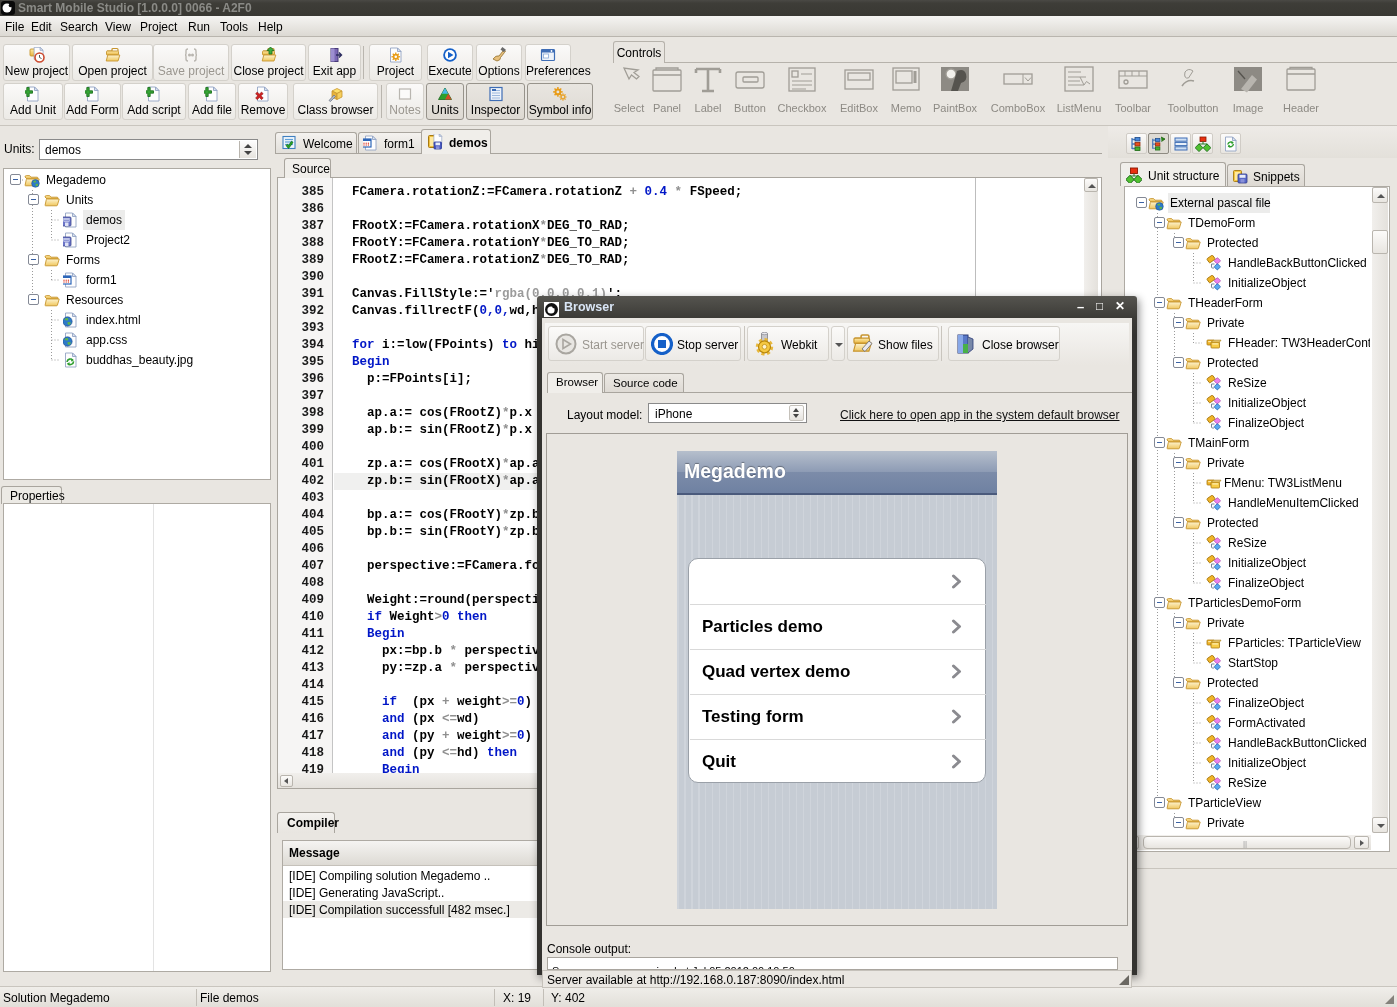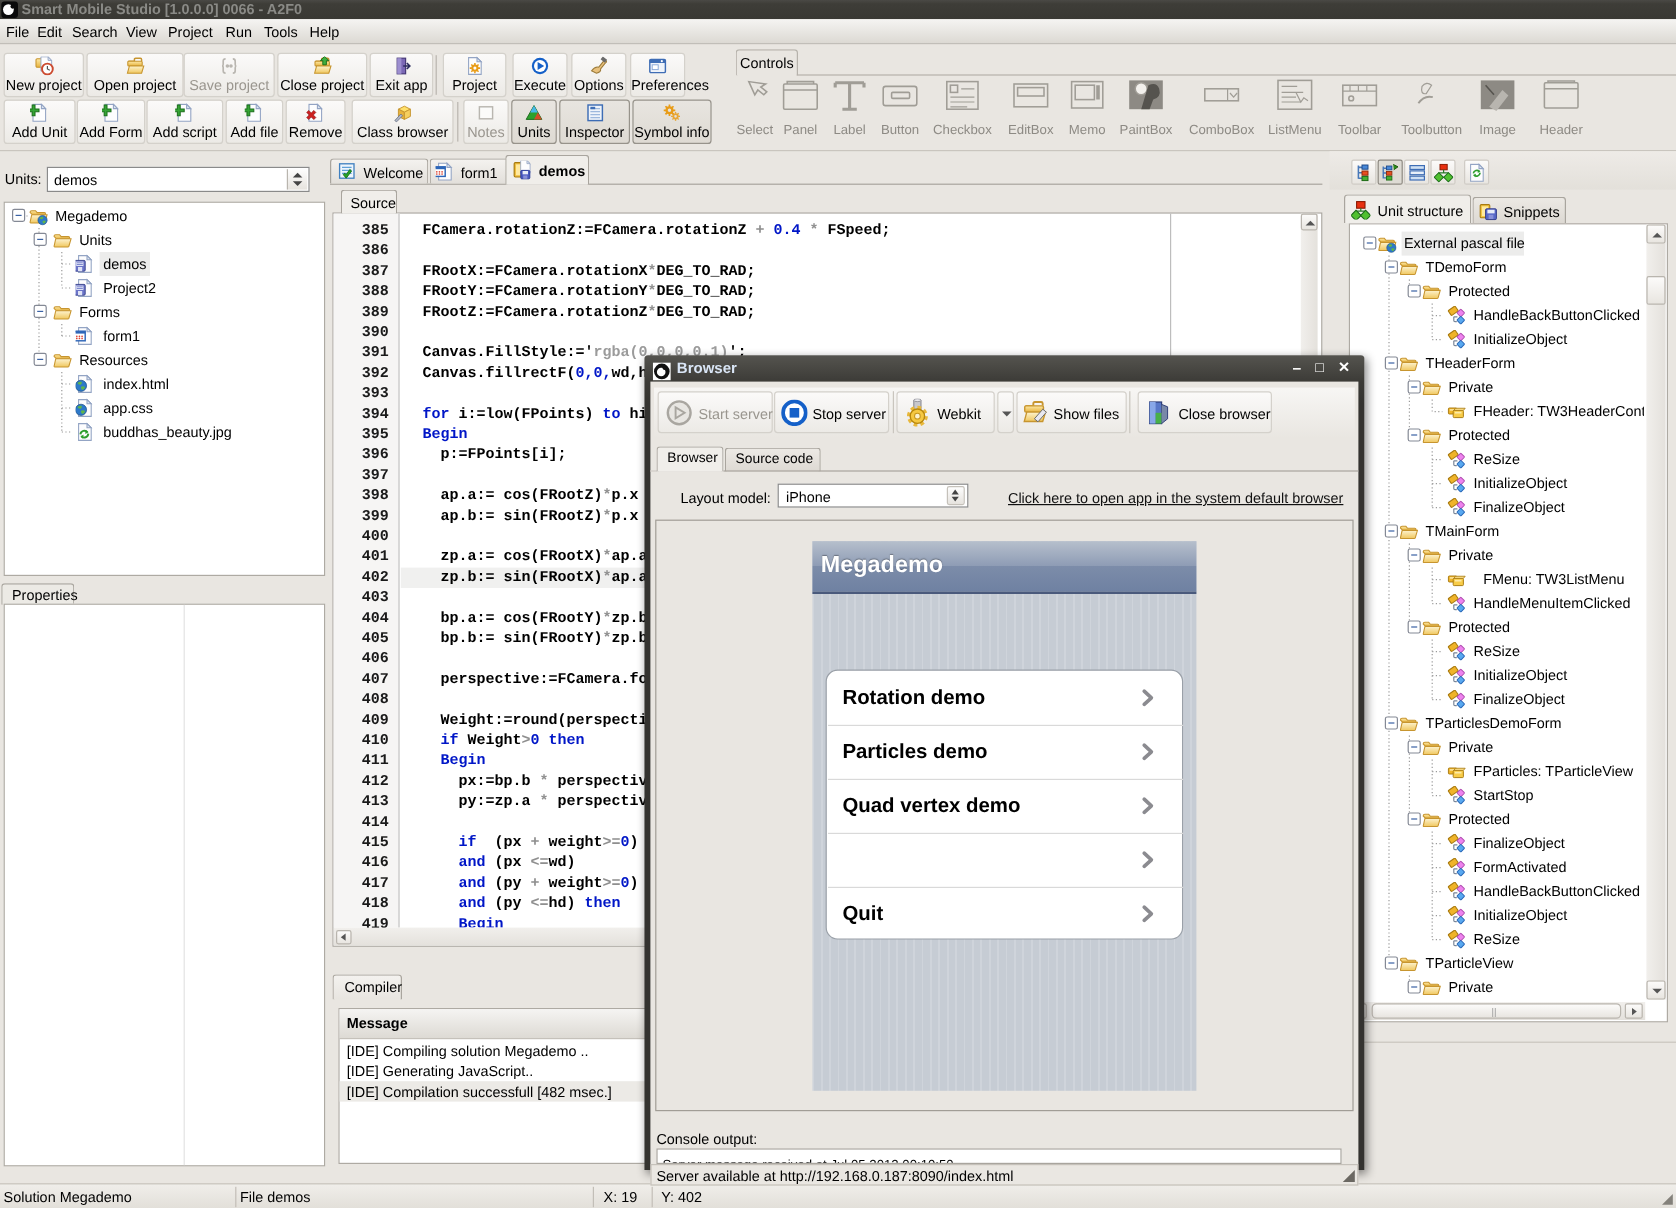--- a/index.html
+++ b/index.html
@@ -649,21 +649,21 @@
 <div class="sbv" style="left:806px;top:0;width:14px;height:595px"></div>
 <div class="sbtn" style="left:806px;top:0;width:14px;height:14px">
       <i class="arr" style="left:3px;top:5px;border-left:4px solid transparent;border-right:4px solid transparent;border-bottom:4px solid #555"></i>
     </div>
 <div class="sbh" style="left:0;top:595px;width:806px;height:15px"></div>
 <div class="sbtn" style="left:2px;top:597px;width:13px;height:12px">
       <i class="arr" style="left:3px;top:2px;border-top:3.5px solid transparent;border-bottom:3.5px solid transparent;border-right:4px solid #555"></i>
     </div>
 </div>
 
-<div class="tab2" style="left:277px;top:812px;width:58px;height:21px;padding:3px 0 0 9px;font-weight:normal;background:linear-gradient(#f4f2ef,#e8e5e0)">Compiler</div>
+<div class="tab2" style="left:277px;top:812px;width:58px;height:21px;padding:3px 0 0 9px;font-weight:bold;background:linear-gradient(#f4f2ef,#e8e5e0)">Compiler</div>
 <div class="whitebox" style="left:282px;top:840px;width:834px;height:130px">
 <div class="abs" style="left:0;top:0;width:832px;height:25px;background:linear-gradient(#f5f4f2,#dddad4);border-bottom:1px solid #c5c1ba">
       <span class="abs" style="left:6px;top:5px;font-weight:bold">Message</span>
     </div>
 <div class="abs" style="left:0;top:26px;width:832px;height:17px">
       <span style="position:absolute;left:6px;top:2px">[IDE] Compiling solution Megademo ..</span>
     </div>
 <div class="abs" style="left:0;top:43px;width:832px;height:17px">
       <span style="position:absolute;left:6px;top:2px">[IDE] Generating JavaScript..</span>
     </div>
@@ -790,21 +790,21 @@
       </span><svg class="abs" style="left:12px;top:2px" width="16" height="16">
         <use href="#folder"></use>
       </svg><span class="txt" style="margin-left:34px">TMainForm</span></div>
 <div class="trow" style="left:49px;top:267px"><span class="exp" style="left:0;top:4px">
         <i></i>
       </span><svg class="abs" style="left:12px;top:2px" width="16" height="16">
         <use href="#folder"></use>
       </svg><span class="txt" style="margin-left:34px">Private</span></div>
 <div class="trow" style="left:82px;top:287px"><svg class="abs" style="left:0;top:2px" width="16" height="16">
         <use href="#iprop"></use>
-      </svg><span class="txt" style="margin-left:30px">FMenu: TW3ListMenu</span></div>
+      </svg><span class="txt" style="margin-left:18px">FMenu: TW3ListMenu</span></div>
 <div class="trow" style="left:82px;top:307px"><svg class="abs" style="left:0;top:2px" width="16" height="16">
         <use href="#imethod"></use>
       </svg><span class="txt" style="margin-left:22px">HandleMenuItemClicked</span></div>
 <div class="trow" style="left:49px;top:327px"><span class="exp" style="left:0;top:4px">
         <i></i>
       </span><svg class="abs" style="left:12px;top:2px" width="16" height="16">
         <use href="#folder"></use>
       </svg><span class="txt" style="margin-left:34px">Protected</span></div>
 <div class="trow" style="left:82px;top:347px"><svg class="abs" style="left:0;top:2px" width="16" height="16">
         <use href="#imethod"></use>
@@ -966,23 +966,23 @@
 <i class="arr" style="left:3px;top:8px;border-left:3.5px solid transparent;border-right:3.5px solid transparent;border-top:4px solid #444"></i>
       </span>
 </div>
 <span class="abs" style="left:303px;top:112px;font-size:12px;text-decoration:underline;color:#111">Click here to open app in the system default browser</span>
 <div class="abs" style="left:9px;top:137px;width:582px;height:493px;border:1px solid #a19d96;background:#e9e6e1"></div>
 <div id="phone" class="abs" style="left:140px;top:155px;width:320px;height:458px;background:repeating-linear-gradient(90deg,#cfd4db 0,#cfd4db 1.5px,#c6ccd4 1.5px,#c6ccd4 7px)">
 <div class="abs" style="left:0;top:0;width:320px;height:44px;background:linear-gradient(#b6bfcc 0%,#8e9cb5 49%,#7c8ca9 50%,#6f81a2 100%);border-bottom:2px solid #4a5a7c">
 <span class="abs" style="left:7px;top:9px;font-size:19.5px;font-weight:bold;color:#fff;text-shadow:0 -1px 1px rgba(0,0,0,0.35)">Megademo</span>
       </div>
 <div class="abs" style="left:11px;top:107px;width:298px;height:225px;background:#fff;border:1px solid #9aa0a8;border-radius:10px">
-<div class="abs" style="left:13px;top:0;width:270px;height:45px;font-size:17px;font-weight:bold;line-height:45px">Rotation demo</div>
 <div class="abs" style="left:13px;top:45px;width:270px;height:45px;font-size:17px;font-weight:bold;line-height:45px">Particles demo</div>
 <div class="abs" style="left:13px;top:90px;width:270px;height:45px;font-size:17px;font-weight:bold;line-height:45px">Quad vertex demo</div>
+<div class="abs" style="left:13px;top:135px;width:270px;height:45px;font-size:17px;font-weight:bold;line-height:45px">Testing form</div>
 <div class="abs" style="left:13px;top:180px;width:270px;height:45px;font-size:17px;font-weight:bold;line-height:45px">Quit</div>
 <i class="abs" style="left:1px;top:45px;width:296px;height:1px;background:#d9d9d9"></i>
 <i class="abs" style="left:1px;top:90px;width:296px;height:1px;background:#d9d9d9"></i>
 <i class="abs" style="left:1px;top:135px;width:296px;height:1px;background:#d9d9d9"></i>
 <i class="abs" style="left:1px;top:180px;width:296px;height:1px;background:#d9d9d9"></i>
 <svg class="abs" style="left:262px;top:15px" width="11" height="15">
           <path d="M2.5 2 L8.5 7.5 L2.5 13" fill="none" stroke="#8b8b90" stroke-width="3" stroke-linecap="round" stroke-linejoin="round"></path>
         </svg>
 <svg class="abs" style="left:262px;top:60px" width="11" height="15">
           <path d="M2.5 2 L8.5 7.5 L2.5 13" fill="none" stroke="#8b8b90" stroke-width="3" stroke-linecap="round" stroke-linejoin="round"></path>

